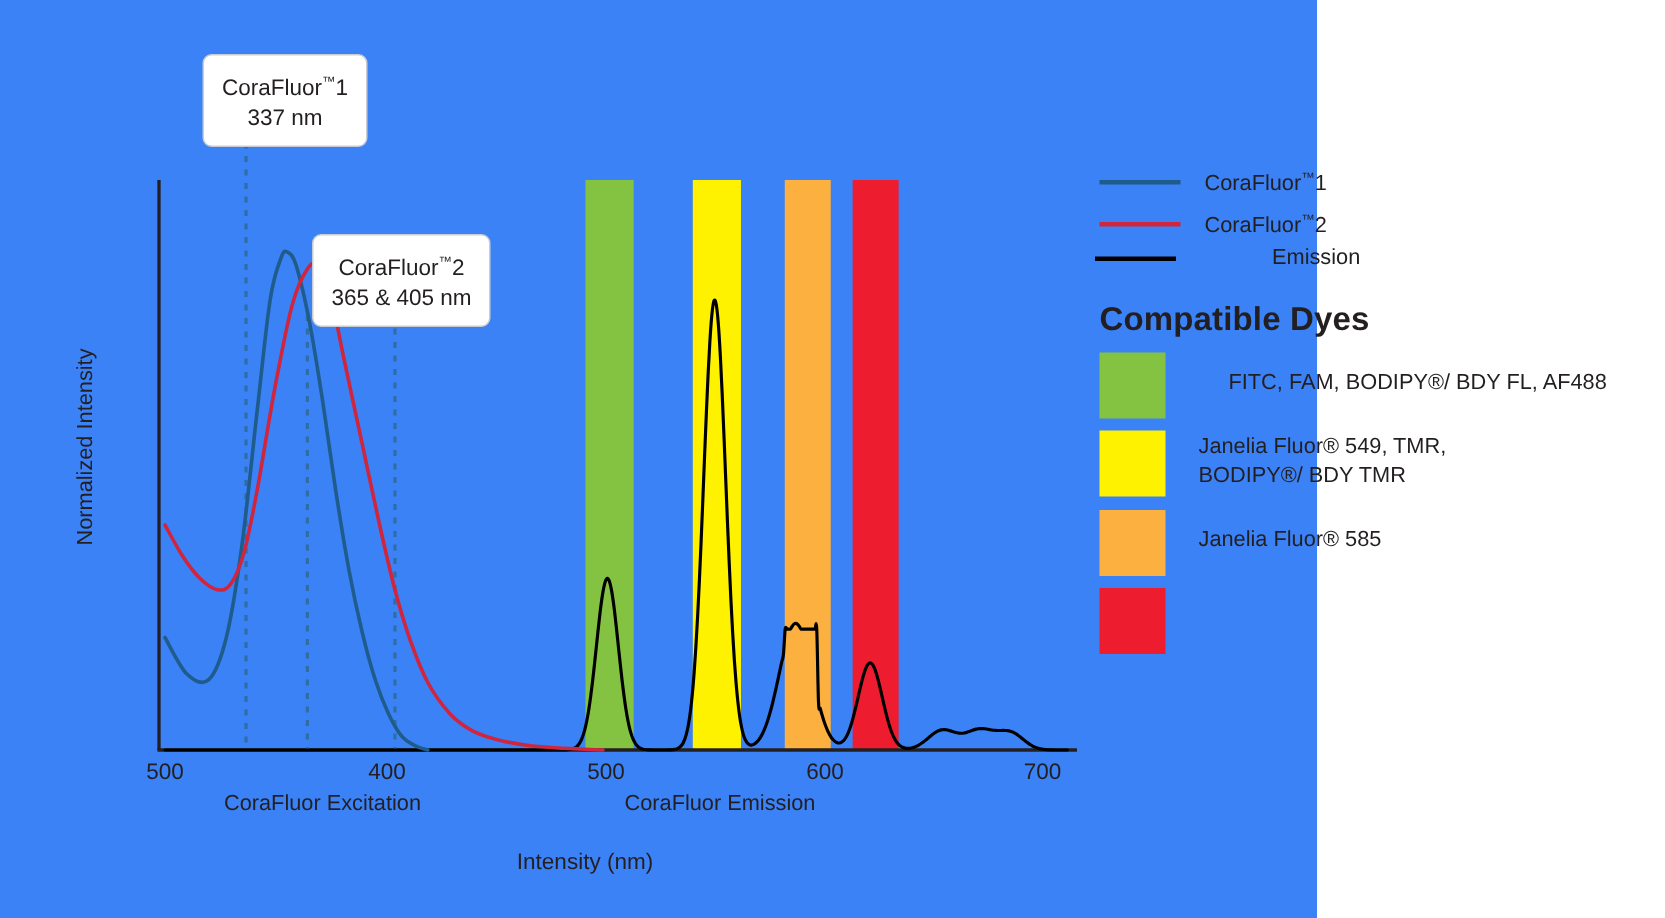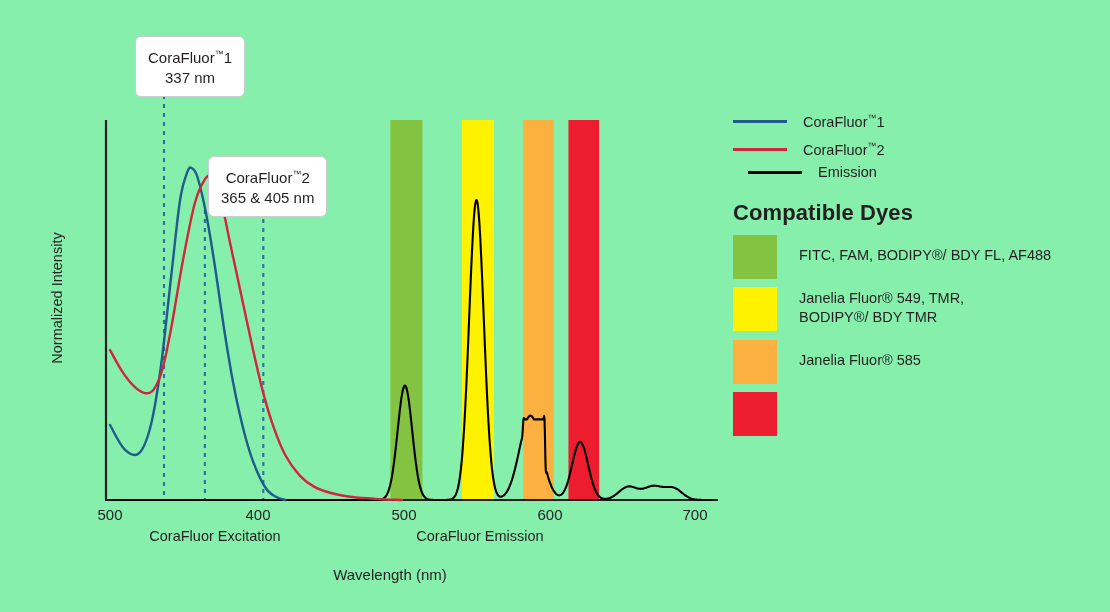--- a/index.html
+++ b/index.html
@@ -3,21 +3,21 @@
 <meta charset="utf-8">
 <style>
   * { box-sizing: border-box; }
   html, body {
     margin: 0; padding: 0;
     width: 1110px; height: 612px;
     background: #ffffff;
     font-family: "Liberation Sans", sans-serif;
     overflow: hidden;
   }
-  #page { position: relative; width: 1110px; height: 612px; background:#86efac; }
+  #page { position: relative; width: 878px; height: 612px; background:#3b82f6; }
 
   
   #chart-area { position:absolute; left:0; top:0; width:730px; height:612px; }
 
   #plot-svg { position:absolute; left:0; top:0; }
 
   
   .callout {
     position:absolute;
     border:1px solid #c9cdd2;
@@ -132,44 +132,44 @@
 
     <div class="axis-tick" style="left:80px;  top:506px;">500</div>
     <div class="axis-tick" style="left:228px; top:506px;">400</div>
     <div class="axis-tick" style="left:374px; top:506px;">500</div>
     <div class="axis-tick" style="left:520px; top:506px;">600</div>
     <div class="axis-tick" style="left:665px; top:506px;">700</div>
 
     <div class="sub-label" style="left:110px; top:528px; width:210px;">CoraFluor Excitation</div>
     <div class="sub-label" style="left:375px; top:528px; width:210px;">CoraFluor Emission</div>
 
-    <div id="xaxis-title">Wavelength (nm)</div>
+    <div id="xaxis-title">Intensity (nm)</div>
     <div id="yaxis-title">Normalized Intensity</div>
   </div>
 
   <div id="right-panel">
 
     <div class="legend-row" style="left:3px; top:113px;">
       <span class="legend-swatch-line" style="border-top-color:#1f5c8b;"></span>
       <span class="legend-text"><span>CoraFluor</span><span class="sup">™</span><span>1</span></span>
     </div>
 
     <div class="legend-row" style="left:3px; top:141px;">
       <span class="legend-swatch-line" style="border-top-color:#d0253c;"></span>
       <span class="legend-text"><span>CoraFluor</span><span class="sup">™</span><span>2</span></span>
     </div>
 
-    <div class="legend-row" style="left:18px; top:164px;">
+    <div class="legend-row" style="left:0; top:164px;gap:48px;">
       <span class="legend-swatch-line" style="border-top-color:#000000;"></span>
       <span class="legend-text">Emission</span>
     </div>
 
     <div id="legend-title">Compatible Dyes</div>
 
-    <div class="dye-row" style="left:3px; top:235px;">
+    <div class="dye-row" style="left:3px; top:235px;gap:20px;">
       <span class="dye-swatch" style="background:#84C341;"></span>
       <span class="dye-text"><span>FITC, FAM, BODIPY®/ BDY FL, AF488</span></span>
     </div>
 
     <div class="dye-row" style="left:3px; top:287px;">
       <span class="dye-swatch" style="background:#FFF200;"></span>
       <span class="dye-text two-line">
         <span style="display:block;">Janelia Fluor® 549, TMR,</span>
         <span style="display:block;">BODIPY®/ BDY TMR</span>
       </span>

